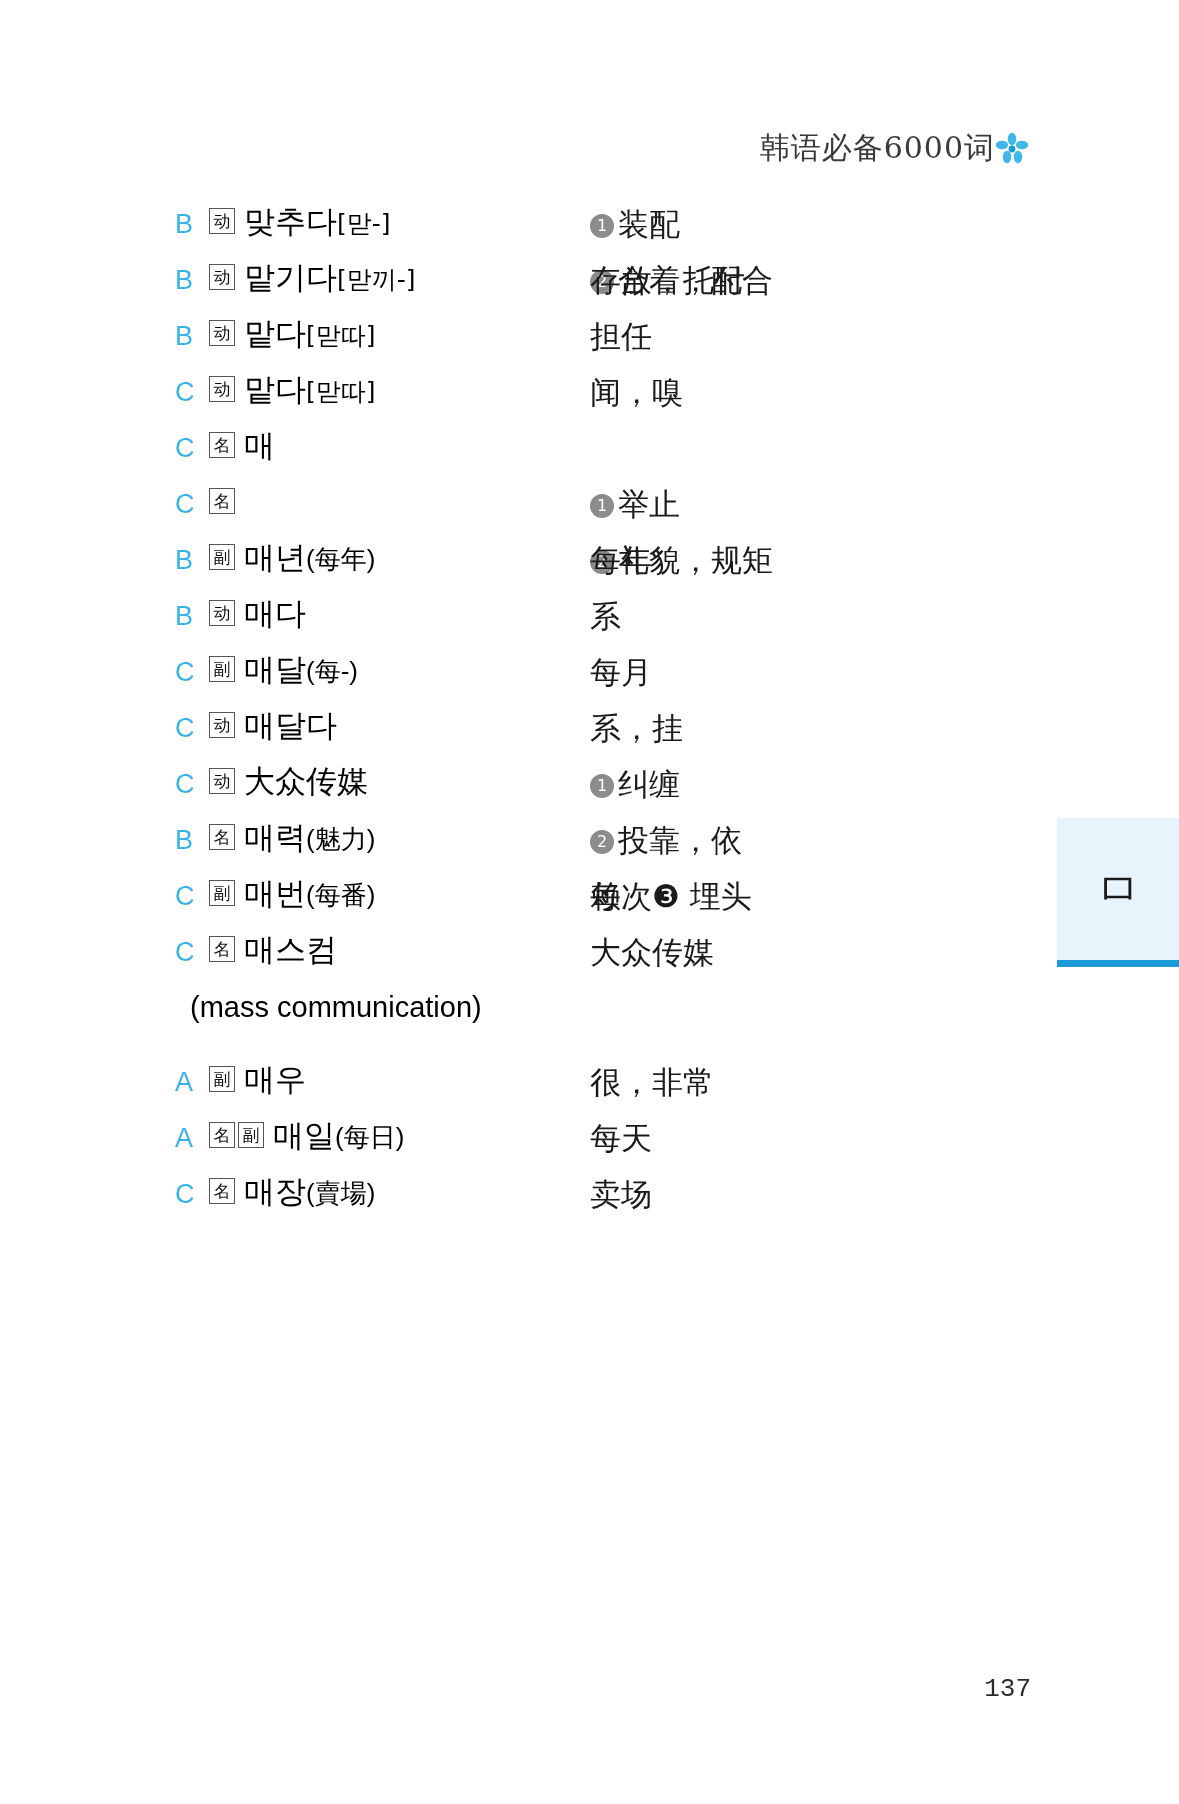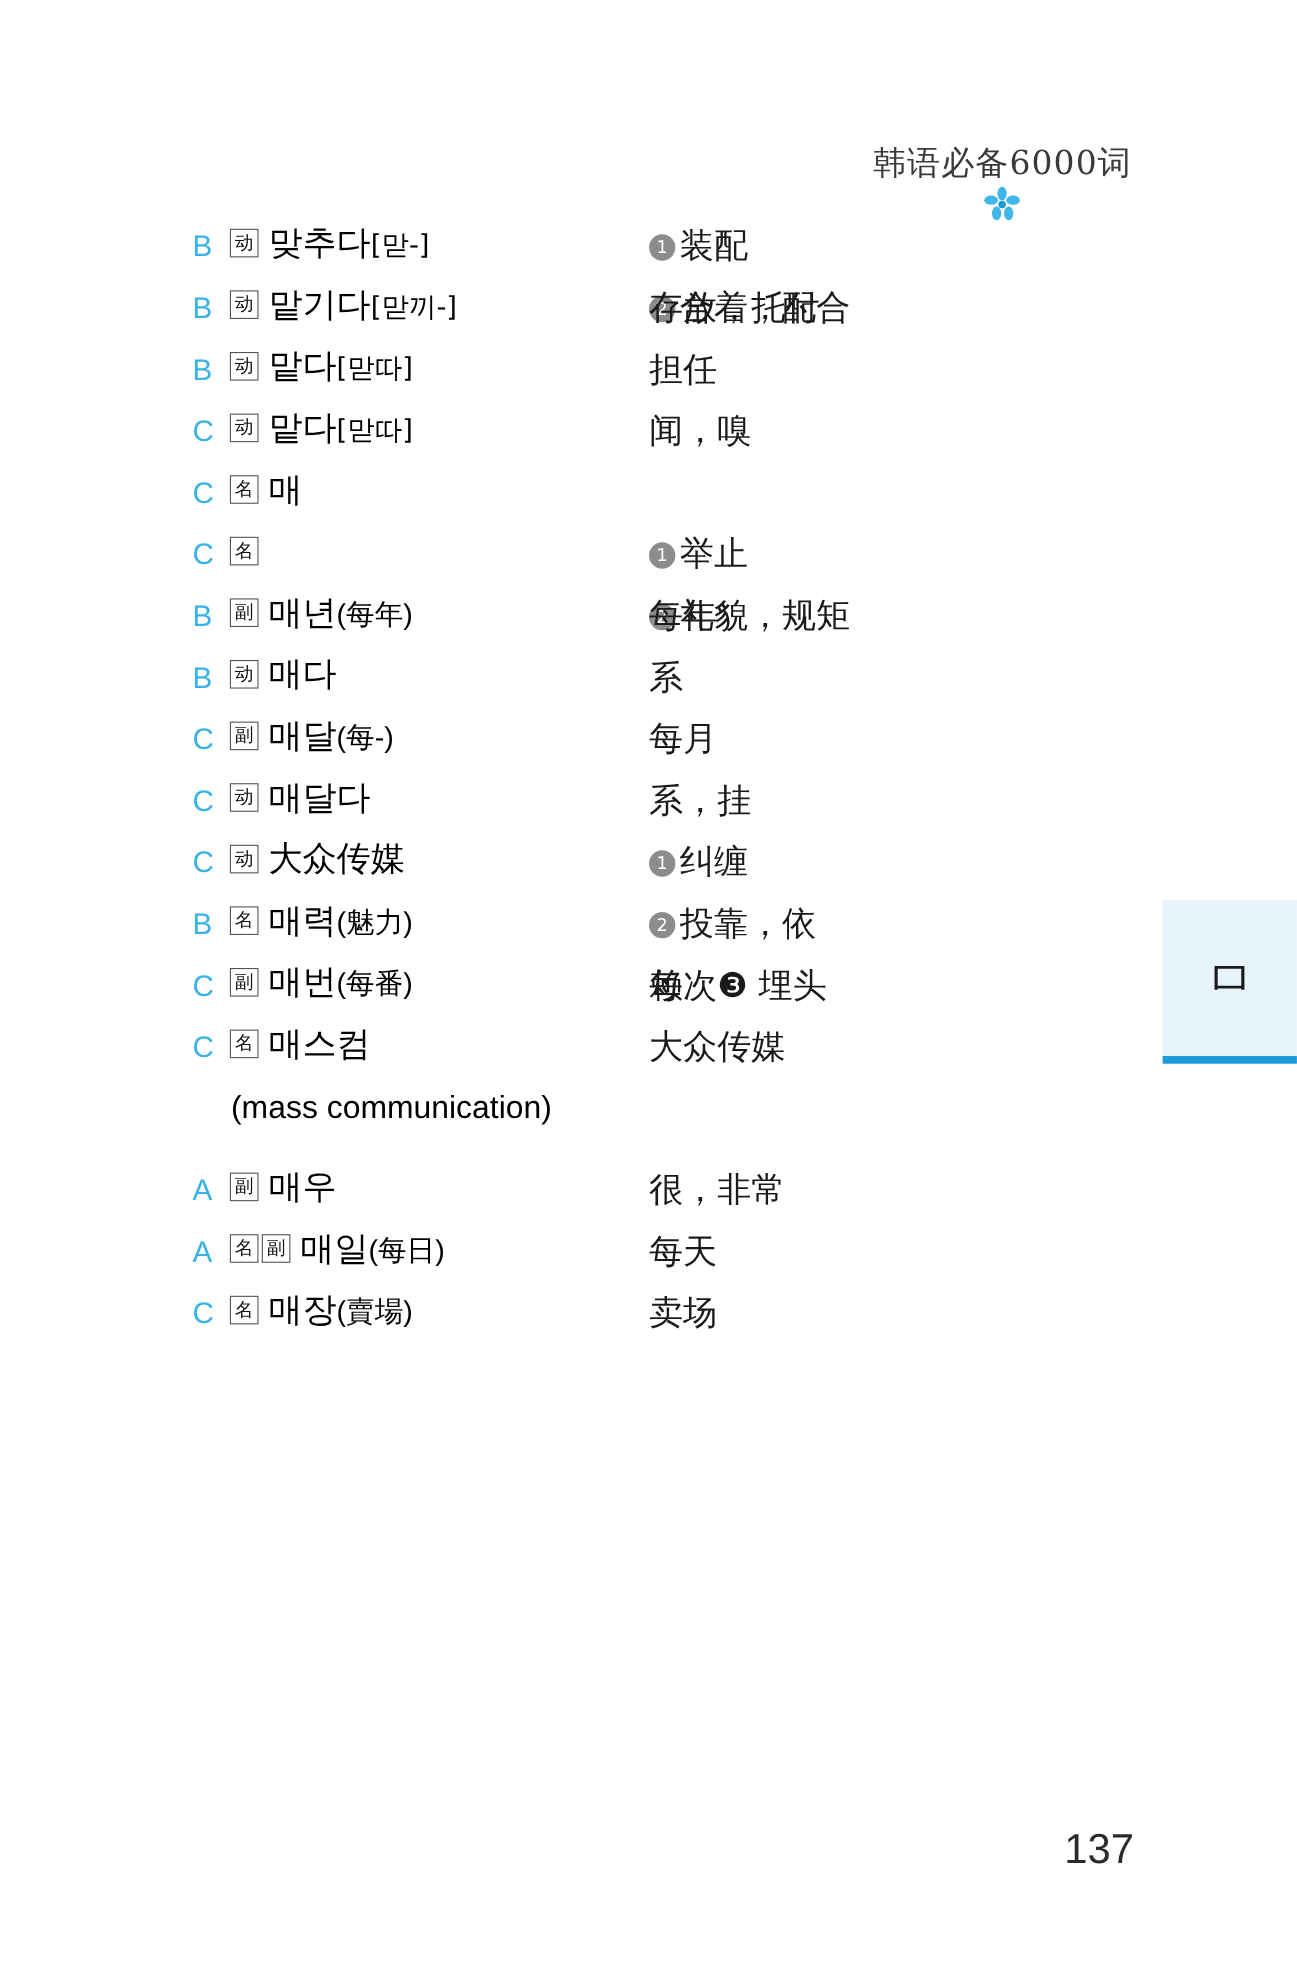--- a/index.html
+++ b/index.html
@@ -15,21 +15,20 @@
     overflow: hidden;
   }
 
   
   .page-header {
     position: absolute;
     top: 128px;
     right: 150px;
     display: flex;
     align-items: center;
-    flex-direction: column;
   }
   .header-title {
     font-family: "DejaVu Serif", serif;
     font-size: 30px;
     color: #3a3a3a;
     letter-spacing: 1px;
     white-space: nowrap;
   }
   .header-flower {
     position: relative;
@@ -147,29 +146,29 @@
     vertical-align: 4px;
     margin-right: 4px;
   }
   .contline {
     padding: 0 0 0 175px;
     font-family: "Liberation Sans", sans-serif;
     font-size: 29px;
     color: #000;
     line-height: 54px;
   }
-  .contline .inner { margin-left: 35px; }
+  .contline .inner { margin-left: 15px; }
 
   
   .page-number {
     position: absolute;
     right: 148px;
     bottom: 100px;
-    font-family: Liberation Sans, sans-serif;
-    font-size: 38px;
+    font-family: Liberation Mono, monospace;
+    font-size: 26px;
     color: #2b2b2b;
   }
 </style>
 </head>
 <body>
 
 <div class="page-header">
   <div class="header-title">韩语必备6000词</div>
   <div class="header-flower">
     <svg viewBox="0 0 34 34" width="34" height="34" aria-hidden="true">

